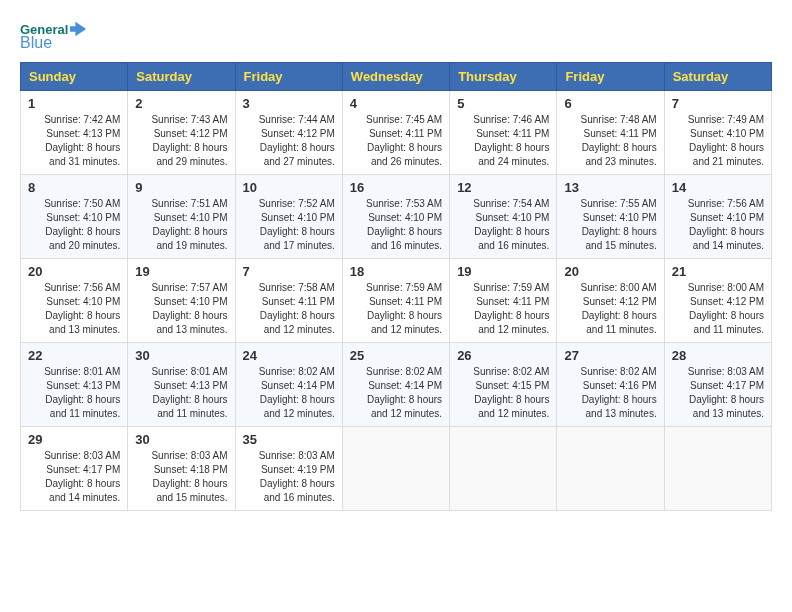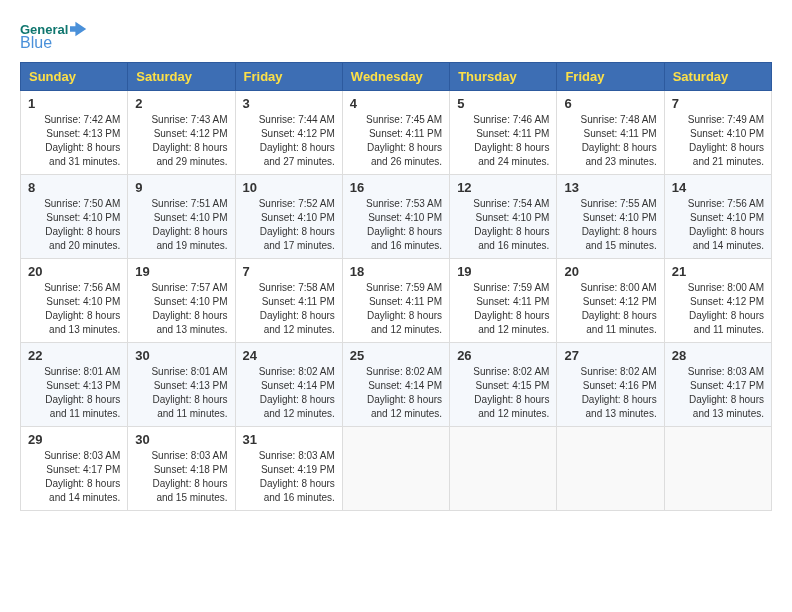--- a/index.html
+++ b/index.html
@@ -355,21 +355,21 @@
       </td>
         <td>
         <span class="day-number">30</span>
         <div class="day-info">
           Sunrise: 8:03 AM<br>
           Sunset: 4:18 PM<br>
           Daylight: 8 hours and 15 minutes.
         </div>
       </td>
         <td>
-        <span class="day-number">31</span>
+        <span class="day-number">35</span>
         <div class="day-info">
           Sunrise: 8:03 AM<br>
           Sunset: 4:19 PM<br>
           Daylight: 8 hours and 16 minutes.
         </div>
       </td>
         <td class="empty-cell"></td>
         <td class="empty-cell"></td>
         <td class="empty-cell"></td>
         <td class="empty-cell"></td>

